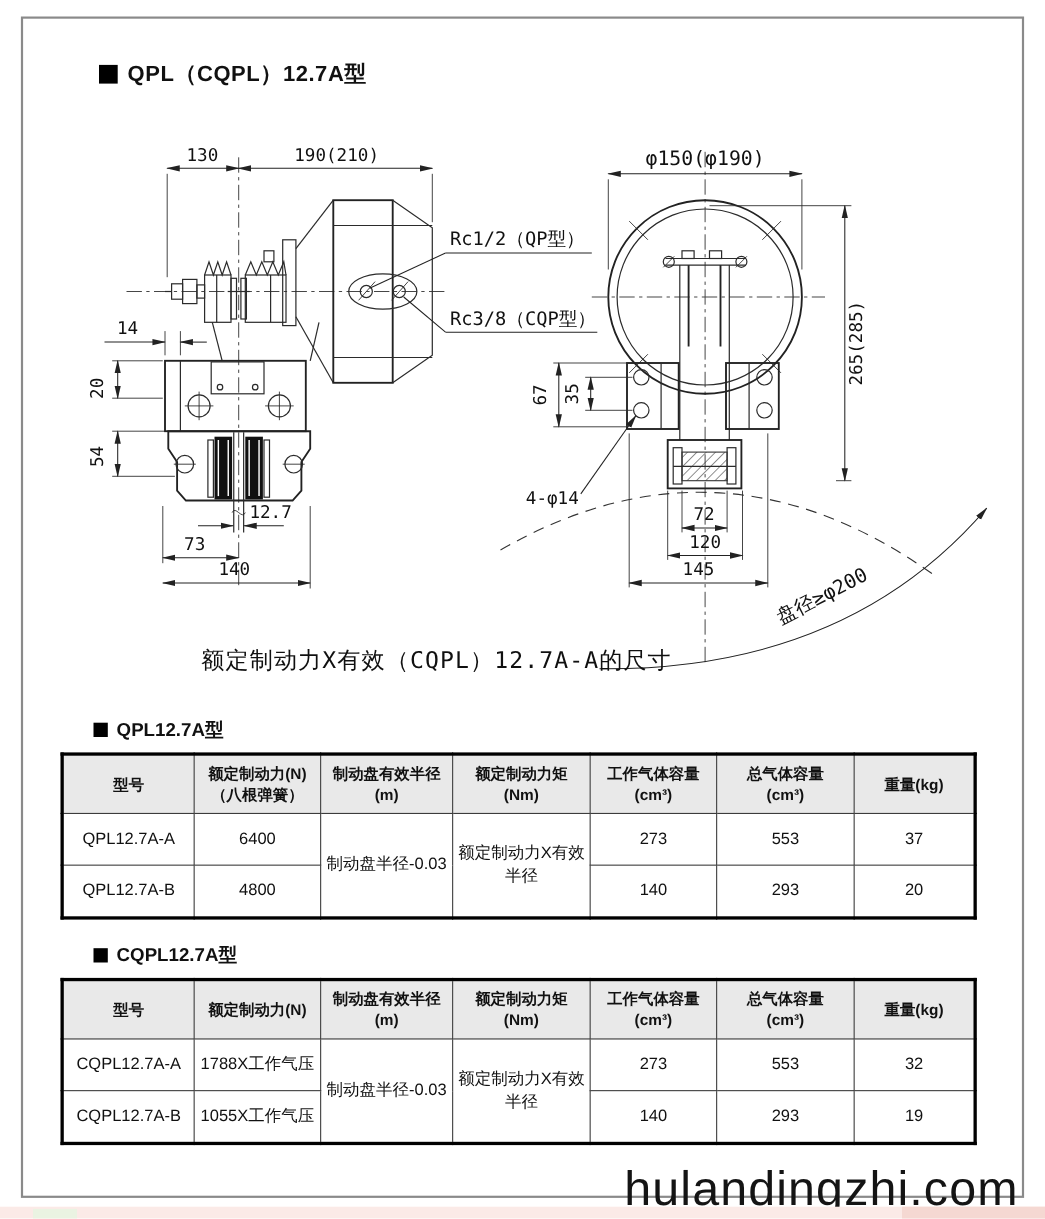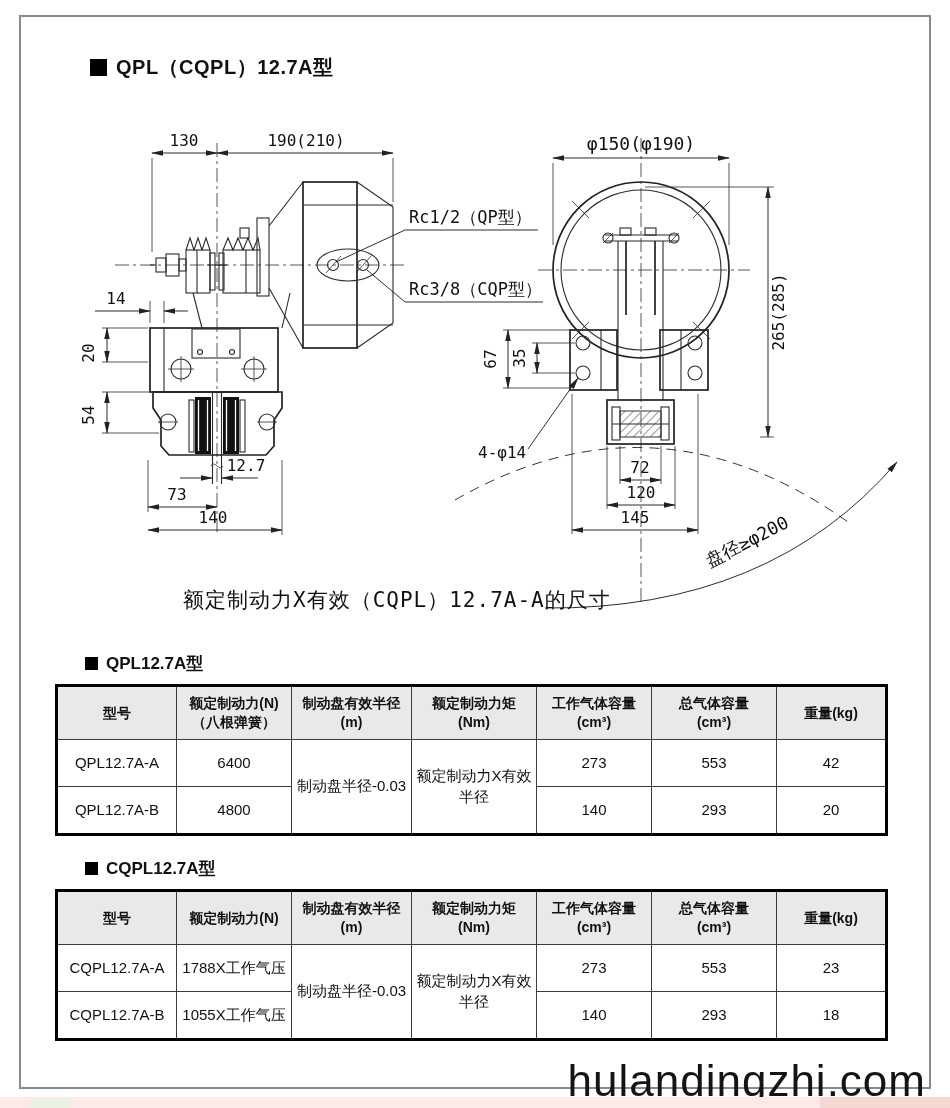--- a/index.html
+++ b/index.html
@@ -314,21 +314,21 @@
       <tr>
         <td class="nw">QPL12.7A-A</td>
         <td>6400</td>
         <td class="nw" rowspan="2">制动盘半径-0.03</td>
         <td rowspan="2">
               <div class="nw">额定制动力X有效</div>
               <div>半径</div>
             </td>
         <td>273</td>
         <td>553</td>
-        <td>42</td>
+        <td>37</td>
       </tr>
       <tr>
         <td class="nw">QPL12.7A-B</td>
         <td>4800</td>
         <td>140</td>
         <td>293</td>
         <td>20</td>
       </tr>
     </tbody>
       </table>
@@ -374,28 +374,28 @@
       <tr>
         <td class="nw">CQPL12.7A-A</td>
         <td class="nw">1788X工作气压</td>
         <td class="nw" rowspan="2">制动盘半径-0.03</td>
         <td rowspan="2">
               <div class="nw">额定制动力X有效</div>
               <div>半径</div>
             </td>
         <td>273</td>
         <td>553</td>
-        <td>23</td>
+        <td>32</td>
       </tr>
       <tr>
         <td class="nw">CQPL12.7A-B</td>
         <td class="nw">1055X工作气压</td>
         <td>140</td>
         <td>293</td>
-        <td>18</td>
+        <td>19</td>
       </tr>
     </tbody>
       </table>
   </div>
 
   <div class="wm">hulandingzhi.com</div>
 
   <div class="strip"></div>
   <div class="strip-r"></div>
   <div class="strip-g"></div>

